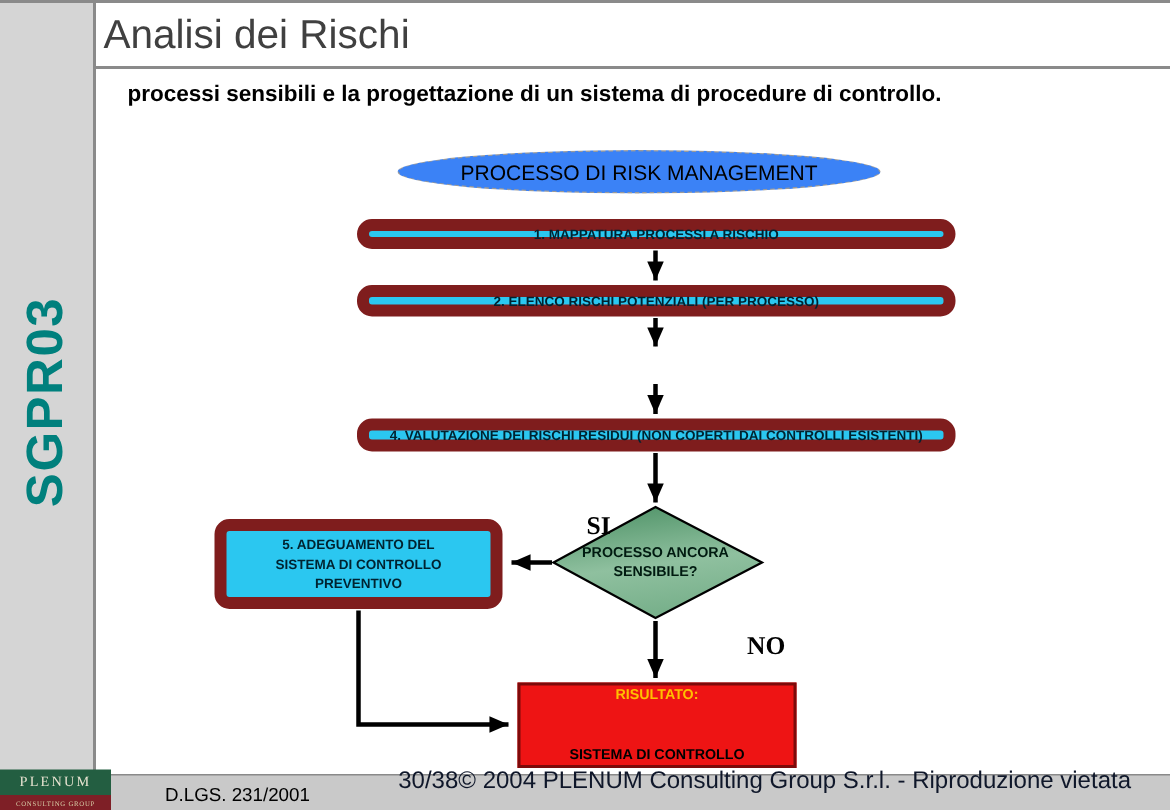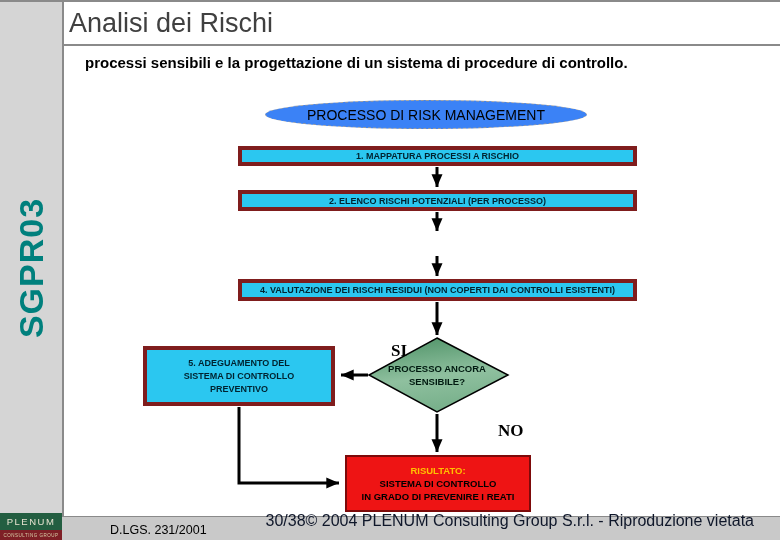--- a/index.html
+++ b/index.html
@@ -14,50 +14,50 @@
 
   .page-title{position:absolute;left:69px;top:8px;font-size:27px;color:#404040;white-space:nowrap;text-align:right;}
   .title-rule{position:absolute;left:64px;top:44px;width:716px;height:2px;background:#8a8a8a;}
 
   .intro{position:absolute;left:85px;top:54px;width:680px;font-size:15px;font-weight:bold;line-height:18px;}
 
   .ellipse{position:absolute;left:265px;top:100px;width:320px;height:27px;background:#3b82f6;
            border:1px dashed #9a9a9a;border-radius:50%;display:flex;align-items:center;
            justify-content:center;font-size:14px;}
 
-  .pbox{position:absolute;background:#2bc7f0;border:4px solid #7f1d1d;border-radius:0;
+  .pbox{position:absolute;background:#2bc7f0;border:8px solid #7f1d1d;border-radius:10px;
         display:flex;align-items:center;justify-content:center;text-align:center;
         font-weight:bold;font-size:9px;color:#002330;box-sizing:border-box;}
   .pbox.oneline{white-space:nowrap;}
   .box1{left:238px;top:146px;width:399px;height:20px;}
   .box2{left:238px;top:190px;width:399px;height:21px;}
   .box3{left:238px;top:234px;width:399px;height:21px;}
   .box4{left:238px;top:279px;width:399px;height:22px;}
   .box5{left:143px;top:346px;width:192px;height:60px;line-height:13px;padding:0 30px;}
 
   .overlay{position:absolute;left:0;top:0;pointer-events:none;}
 
   .decision-label{position:absolute;left:377px;top:362px;width:120px;text-align:center;
                   font-weight:bold;font-size:9.5px;line-height:13px;color:#001a10;}
   .branch{position:absolute;font-family:"Liberation Serif",serif;font-weight:bold;font-size:17px;color:#000;margin-left:40px;}
   .branch-si{left:351px;top:341px;}
   .branch-no{left:458px;top:421px;}
 
   .result{position:absolute;left:345px;top:455px;width:186px;height:57px;background:#ee1414;
           border:2px solid #7d0a0a;box-sizing:border-box;display:flex;flex-direction:column;
-          align-items:center;justify-content:center;text-align:center;
+          align-items:center;justify-content:space-between;text-align:center;
           font-weight:bold;font-size:9.5px;line-height:13px;color:#000;}
   .result-title{color:#ffc000;}
 
   .footer-bar{position:absolute;left:0;top:516px;width:780px;height:24px;background:#c9c9c9;
               border-top:1px solid #8a8a8a;box-sizing:border-box;}
   .footer-left{position:absolute;left:110px;top:523px;font-size:12.5px;color:#000;}
   .footer-right{position:absolute;right:26px;top:512px;font-size:16px;color:#0f172a;white-space:nowrap;}
 
-  .logo{position:absolute;left:0;top:513px;width:62px;height:27px;font-family:Liberation Sans, sans-serif;}
+  .logo{position:absolute;left:0;top:513px;width:74px;height:27px;font-family:Liberation Serif, serif;}
   .logo-top{width:100%;height:17px;background:#235e41;color:#e9e4d2;font-size:9.5px;letter-spacing:1.5px;
             display:flex;align-items:center;justify-content:center;}
   .logo-bottom{width:100%;height:10px;background:#7e1f26;color:#d8cfa8;font-size:4.5px;letter-spacing:.5px;
                display:flex;align-items:center;justify-content:center;white-space:nowrap;}
 </style>
 </head>
 <body>
 
 <div class="stage">
 
@@ -107,21 +107,20 @@
     <div>PROCESSO ANCORA</div>
     <div>SENSIBILE?</div>
   </div>
 
   <div class="branch branch-si">SI</div>
   <div class="branch branch-no">NO</div>
 
   <div class="result">
     <div class="result-title">RISULTATO:</div>
     <div>SISTEMA DI CONTROLLO</div>
-    <div>IN GRADO DI PREVENIRE I REATI</div>
   </div>
 
   <div class="footer-bar"></div>
   <div class="footer-left">D.LGS. 231/2001</div>
   <div class="footer-right">30/38© 2004 PLENUM Consulting Group S.r.l. - Riproduzione vietata</div>
 
   <div class="logo">
     <div class="logo-top">PLENUM</div>
     <div class="logo-bottom">CONSULTING GROUP</div>
   </div>

